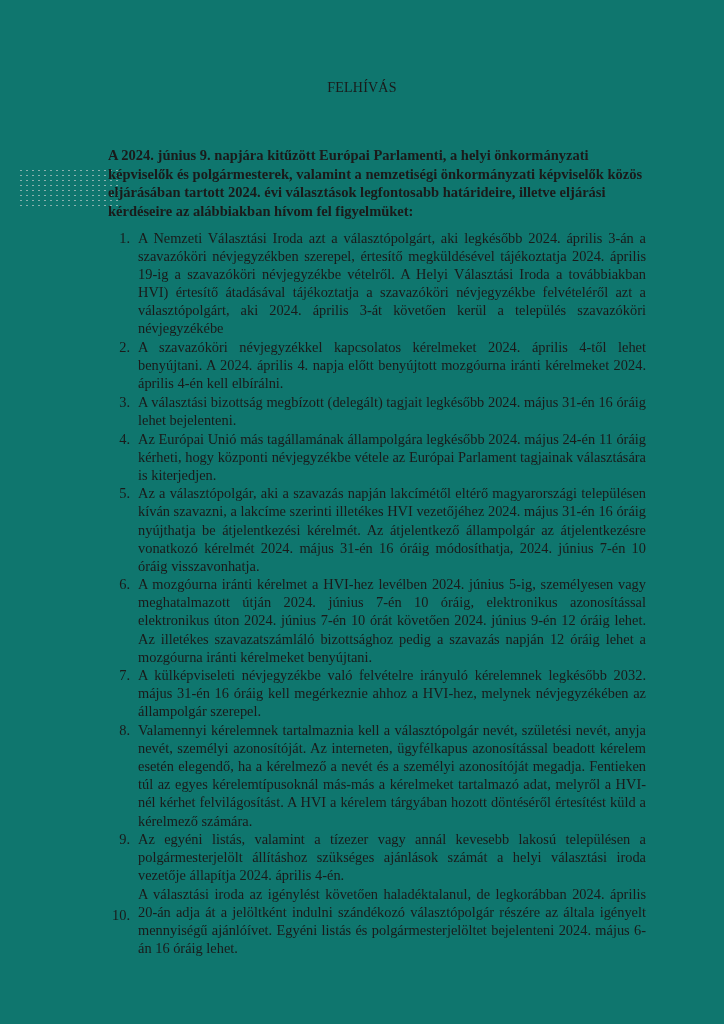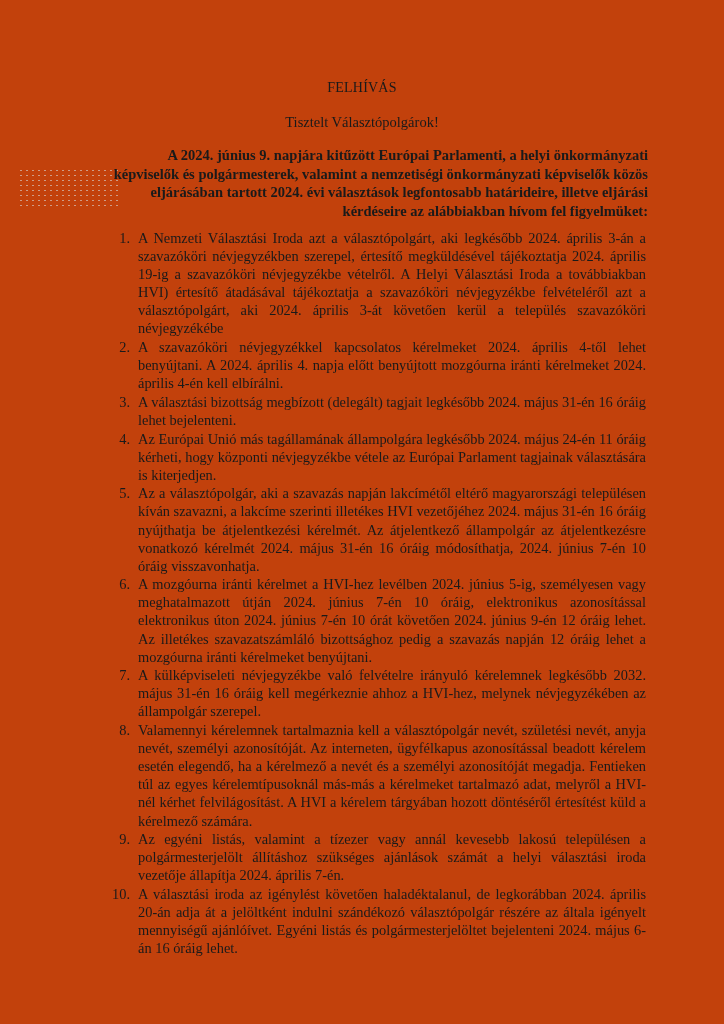--- a/index.html
+++ b/index.html
@@ -1,46 +1,45 @@
 <!DOCTYPE html>
 <html><head>
 <meta charset="utf-8">
 <style>
   html, body { margin: 0; padding: 0; background: #ffffff; }
   body { width: 724px; height: 1024px; position: relative; overflow: hidden;
          font-family: "Liberation Serif", "DejaVu Serif", serif; color: #1a1a1a; }
-  .page { position: absolute; left: 0; top: 0; width: 724px; height: 1024px; background: #c2410c; text-decoration: underline; }
+  .page { position: absolute; left: 0; top: 0; width: 724px; height: 1024px; background: #0f766e; text-decoration: underline; }
   .title { position: absolute; left: 0; width: 724px; top: 80px; text-align: center;
            font-size: 14px; letter-spacing: 0.2px; }
   .greeting { position: absolute; left: 0; width: 724px; top: 114px; text-align: center; font-size: 14.5px; }
-  .intro { position: absolute; left: 108px; width: 540px; top: 146px; text-align: right;
+  .intro { position: absolute; left: 108px; width: 540px; top: 146px; text-align: left;
            font-weight: bold; font-size: 14.5px; line-height: 18.5px; }
   .list { position: absolute; left: 108px; top: 229px; width: 538px; margin: 0; padding: 0; list-style: none; }
   .list li { position: relative; padding-left: 30px; font-size: 14.4px; line-height: 18.1px;
              text-align: justify; margin: 0 0 0.5px 0; }
   .list li .num { position: absolute; left: 0; top: 0; width: 22px; text-align: right; }
-  .list li.two-digit .num { left: -8px; width: 30px; }
+  .list li.two-digit .num { left: -8px; width: 30px; margin-top: 21px; }
   .specks { position: absolute; left: 18px; top: 168px; width: 100px; height: 40px;
             background: radial-gradient(circle, #d9d9d9 0.6px, transparent 1px) 0 0/6px 5px; opacity: 0.6; }
 </style>
 </head>
 <body>
 
 <div class="page">
   <div class="specks"></div>
 
   <div class="title">FELHÍVÁS</div>
-  <div class="greeting">Tisztelt Választópolgárok!</div>
   <div class="intro">A 2024. június 9. napjára kitűzött Európai Parlamenti, a helyi önkormányzati képviselők és polgármesterek, valamint a nemzetiségi önkormányzati képviselők közös eljárásában tartott 2024. évi választások legfontosabb határideire, illetve eljárási kérdéseire az alábbiakban hívom fel figyelmüket:</div>
 
   <ol class="list">
     <li><span class="num">1.</span><span>A Nemzeti Választási Iroda azt a választópolgárt, aki legkésőbb 2024. április 3-án a szavazóköri névjegyzékben szerepel, értesítő megküldésével tájékoztatja 2024. április 19-ig a szavazóköri névjegyzékbe vételről. A Helyi Választási Iroda a továbbiakban HVI) értesítő átadásával tájékoztatja a szavazóköri névjegyzékbe felvételéről azt a választópolgárt, aki 2024. április 3-át követően kerül a település szavazóköri névjegyzékébe</span></li>
     <li><span class="num">2.</span><span>A szavazóköri névjegyzékkel kapcsolatos kérelmeket 2024. április 4-től lehet benyújtani. A 2024. április 4. napja előtt benyújtott mozgóurna iránti kérelmeket 2024. április 4-én kell elbírálni.</span></li>
     <li><span class="num">3.</span><span>A választási bizottság megbízott (delegált) tagjait legkésőbb 2024. május 31-én 16 óráig lehet bejelenteni.</span></li>
     <li><span class="num">4.</span><span>Az Európai Unió más tagállamának állampolgára legkésőbb 2024. május 24-én 11 óráig kérheti, hogy központi névjegyzékbe vétele az Európai Parlament tagjainak választására is kiterjedjen.</span></li>
     <li><span class="num">5.</span><span>Az a választópolgár, aki a szavazás napján lakcímétől eltérő magyarországi településen kíván szavazni, a lakcíme szerinti illetékes HVI vezetőjéhez 2024. május 31-én 16 óráig nyújthatja be átjelentkezési kérelmét. Az átjelentkező állampolgár az átjelentkezésre vonatkozó kérelmét 2024. május 31-én 16 óráig módosíthatja, 2024. június 7-én 10 óráig visszavonhatja.</span></li>
     <li><span class="num">6.</span><span>A mozgóurna iránti kérelmet a HVI-hez levélben 2024. június 5-ig, személyesen vagy meghatalmazott útján 2024. június 7-én 10 óráig, elektronikus azonosítással elektronikus úton 2024. június 7-én 10 órát követően 2024. június 9-én 12 óráig lehet. Az illetékes szavazatszámláló bizottsághoz pedig a szavazás napján 12 óráig lehet a mozgóurna iránti kérelmeket benyújtani.</span></li>
     <li><span class="num">7.</span><span>A külképviseleti névjegyzékbe való felvételre irányuló kérelemnek legkésőbb 2032. május 31-én 16 óráig kell megérkeznie ahhoz a HVI-hez, melynek névjegyzékében az állampolgár szerepel.</span></li>
     <li><span class="num">8.</span><span>Valamennyi kérelemnek tartalmaznia kell a választópolgár nevét, születési nevét, anyja nevét, személyi azonosítóját. Az interneten, ügyfélkapus azonosítással beadott kérelem esetén elegendő, ha a kérelmező a nevét és a személyi azonosítóját megadja. Fentieken túl az egyes kérelemtípusoknál más-más a kérelmeket tartalmazó adat, melyről a HVI-nél kérhet felvilágosítást. A HVI a kérelem tárgyában hozott döntéséről értesítést küld a kérelmező számára.</span></li>
-    <li><span class="num">9.</span><span>Az egyéni listás, valamint a tízezer vagy annál kevesebb lakosú településen a polgármesterjelölt állításhoz szükséges ajánlások számát a helyi választási iroda vezetője állapítja 2024. április 7-én.</span></li>
+    <li><span class="num">9.</span><span>Az egyéni listás, valamint a tízezer vagy annál kevesebb lakosú településen a polgármesterjelölt állításhoz szükséges ajánlások számát a helyi választási iroda vezetője állapítja 2024. április 4-én.</span></li>
     <li class="two-digit"><span class="num">10.</span><span>A választási iroda az igénylést követően haladéktalanul, de legkorábban 2024. április 20-án adja át a jelöltként indulni szándékozó választópolgár részére az általa igényelt mennyiségű ajánlóívet. Egyéni listás és polgármesterjelöltet bejelenteni 2024. május 6-án 16 óráig lehet.</span></li>
   </ol>
 </div>
 
 </body></html>

